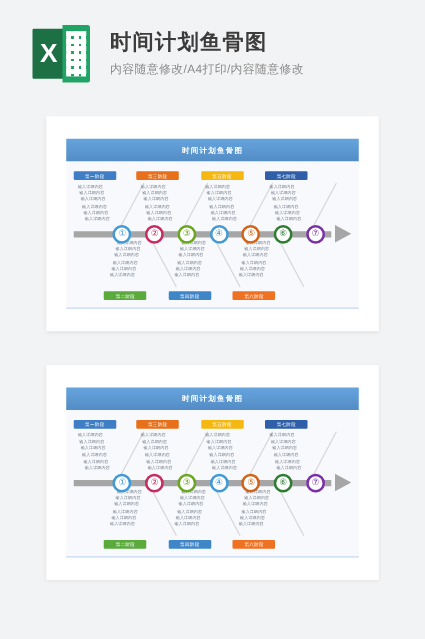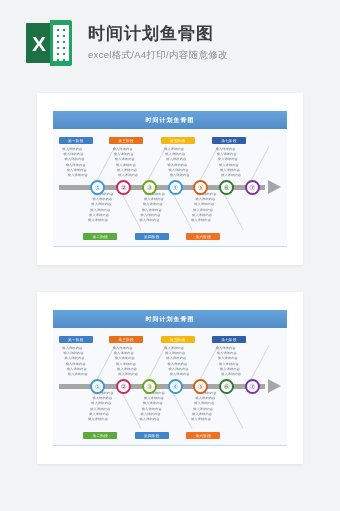--- a/index.html
+++ b/index.html
@@ -206,21 +206,21 @@
 
   <div class="xls-logo">
     <div class="doc-left"></div>
     <div class="doc-right">
       <div class="grid-lines"></div>
     </div>
   </div>
 
   <div class="header-text">
     <div class="header-title">时间计划鱼骨图</div>
-    <div class="header-sub">excel格式/A4打印/内容随意修改</div>
+    <div class="header-sub">内容随意修改/A4打印/内容随意修改</div>
   </div>
 
 </div>
 
 <div class="card card-1">
   <div class="sheet">
     <div class="sheet-title">时间计划鱼骨图</div>
     <div class="fish">
         <div class="spine"></div>
         <div class="spine-arrow"></div>

